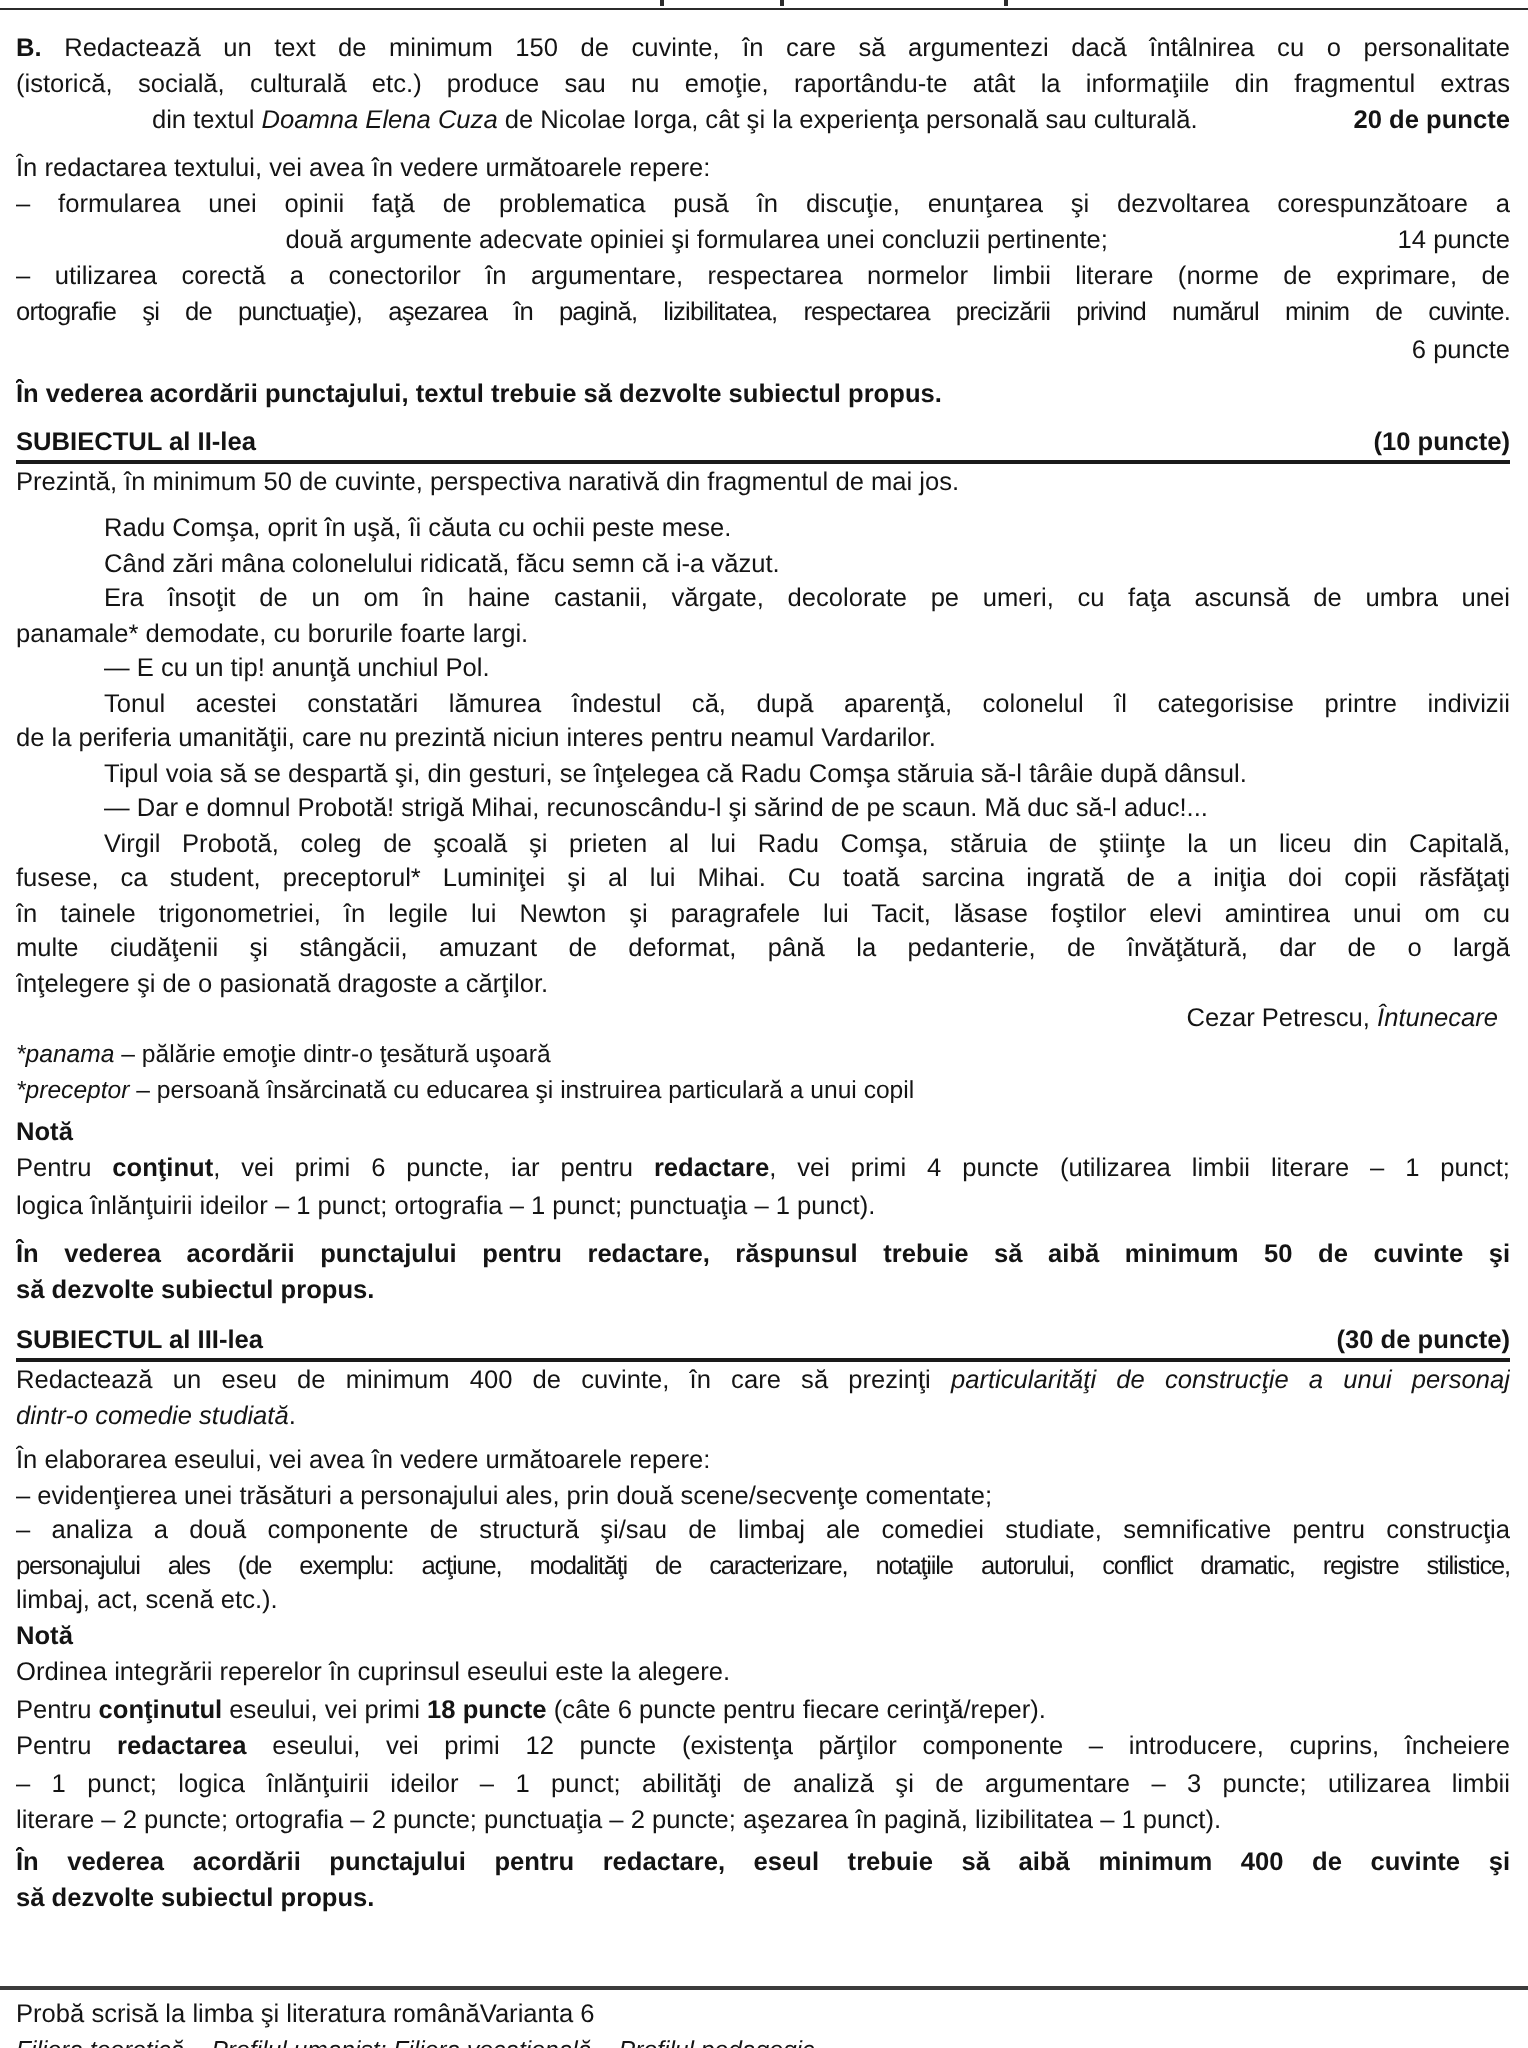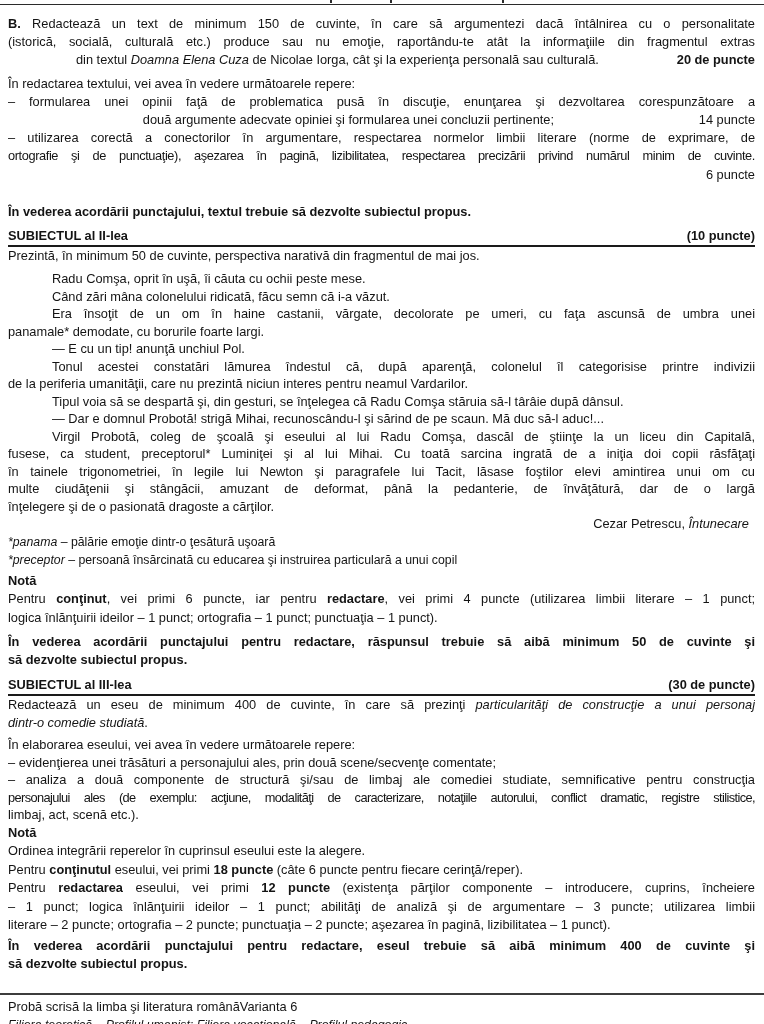--- a/index.html
+++ b/index.html
@@ -24,21 +24,21 @@
   .right{text-align:right;}
   .bold{font-weight:bold;}
   .ls1{letter-spacing:-0.4px;}
   .ls2{letter-spacing:-0.6px;}
   
   .sec-header{display:flex;justify-content:space-between;align-items:baseline;
     font-weight:bold;border-bottom:2px solid #1a1a1a;height:18.2px;line-height:18.2px;}
   
   .b-block{margin-top:10px;}
   .repere-b{margin-top:5px;}
-  .note-b{margin-top:19px;}
+  .note-b{margin-top:4px;}
   .s2-header{margin-top:6px;}
   .quote{margin-top:5px;}
   .quote .line{height:17.5px;line-height:17.5px;}
   .attribution{height:17.5px;line-height:17.5px;padding-right:6px;}
   .footnotes .line{font-size:12.3px;}
   .nota2-block{margin-top:3px;}
   .closing2{margin-top:6px;}
   .s3-header{margin-top:7px;}
   .repere3{margin-top:3px;}
   .bullets3 .line{height:17.5px;line-height:17.5px;}
@@ -95,21 +95,21 @@
   <div class="quote">
     <div class="line ind">Radu Comşa, oprit în uşă, îi căuta cu ochii peste mese.</div>
     <div class="line ind">Când zări mâna colonelului ridicată, făcu semn că i-a văzut.</div>
     <div class="line ind stretch">Era însoţit de un om în haine castanii, vărgate, decolorate pe umeri, cu faţa ascunsă de umbra unei</div>
     <div class="line">panamale* demodate, cu borurile foarte largi.</div>
     <div class="line ind">— E cu un tip! anunţă unchiul Pol.</div>
     <div class="line ind stretch">Tonul acestei constatări lămurea îndestul că, după aparenţă, colonelul îl categorisise printre indivizii</div>
     <div class="line">de la periferia umanităţii, care nu prezintă niciun interes pentru neamul Vardarilor.</div>
     <div class="line ind">Tipul voia să se despartă şi, din gesturi, se înţelegea că Radu Comşa stăruia să-l târâie după dânsul.</div>
     <div class="line ind">— Dar e domnul Probotă! strigă Mihai, recunoscându-l şi sărind de pe scaun. Mă duc să-l aduc!...</div>
-    <div class="line ind stretch">Virgil Probotă, coleg de şcoală şi eseului al lui Radu Comşa, dascăl de ştiinţe la un liceu din Capitală,</div>
+    <div class="line ind stretch">Virgil Probotă, coleg de şcoală şi prieten al lui Radu Comşa, stăruia de ştiinţe la un liceu din Capitală,</div>
     <div class="line stretch">fusese, ca student, preceptorul* Luminiţei şi al lui Mihai. Cu toată sarcina ingrată de a iniţia doi copii răsfăţaţi</div>
     <div class="line stretch">în tainele trigonometriei, în legile lui Newton şi paragrafele lui Tacit, lăsase foştilor elevi amintirea unui om cu</div>
     <div class="line stretch">multe ciudăţenii şi stângăcii, amuzant de deformat, până la pedanterie, de învăţătură, dar de o largă</div>
     <div class="line">înţelegere şi de o pasionată dragoste a cărţilor.</div>
   </div>
 
   <div class="line right attribution"><span>Cezar Petrescu, </span><span style="font-style: italic;">Întunecare</span></div>
 
   <div class="footnotes">
     <div class="line"><span style="font-style: italic;">*panama</span><span> – pălărie emoţie dintr-o ţesătură uşoară</span></div>
@@ -142,21 +142,21 @@
     <div class="line stretch">– analiza a două componente de structură şi/sau de limbaj ale comediei studiate, semnificative pentru construcţia</div>
     <div class="line stretch ls2">personajului ales (de exemplu: acţiune, modalităţi de caracterizare, notaţiile autorului, conflict dramatic, registre stilistice,</div>
     <div class="line">limbaj, act, scenă etc.).</div>
   </div>
 
   <div class="nota3-block">
     <div class="line bold">Notă</div>
     <div class="nota3-lines">
       <div class="line">Ordinea integrării reperelor în cuprinsul eseului este la alegere.</div>
       <div class="line"><span>Pentru </span><span style="font-weight: bold;">conţinutul</span><span> eseului, vei primi </span><span style="font-weight: bold;">18 puncte</span><span> (câte 6 puncte pentru fiecare cerinţă/reper).</span></div>
-      <div class="line stretch"><span>Pentru </span><span style="font-weight: bold;">redactarea</span><span> eseului, vei primi </span><span style="font-weight: bold;">12 puncte</span><span> (existenţa părţilor componente – introducere, cuprins, încheiere</span></div>
+      <div class="line stretch"><span>Pentru </span><span style="font-weight: bold;">redactarea</span><span> eseului, vei primi </span><span style="font-weight: normal;">12 puncte</span><span> (existenţa părţilor componente – introducere, cuprins, încheiere</span></div>
       <div class="line stretch">– 1 punct; logica înlănţuirii ideilor – 1 punct; abilităţi de analiză şi de argumentare – 3 puncte; utilizarea limbii</div>
       <div class="line">literare – 2 puncte; ortografia – 2 puncte; punctuaţia – 2 puncte; aşezarea în pagină, lizibilitatea – 1 punct).</div>
     </div>
   </div>
 
   <div class="closing3">
     <div class="line bold stretch">În vederea acordării punctajului pentru redactare, eseul trebuie să aibă minimum 400 de cuvinte şi</div>
     <div class="line bold">să dezvolte subiectul propus.</div>
   </div>
 

